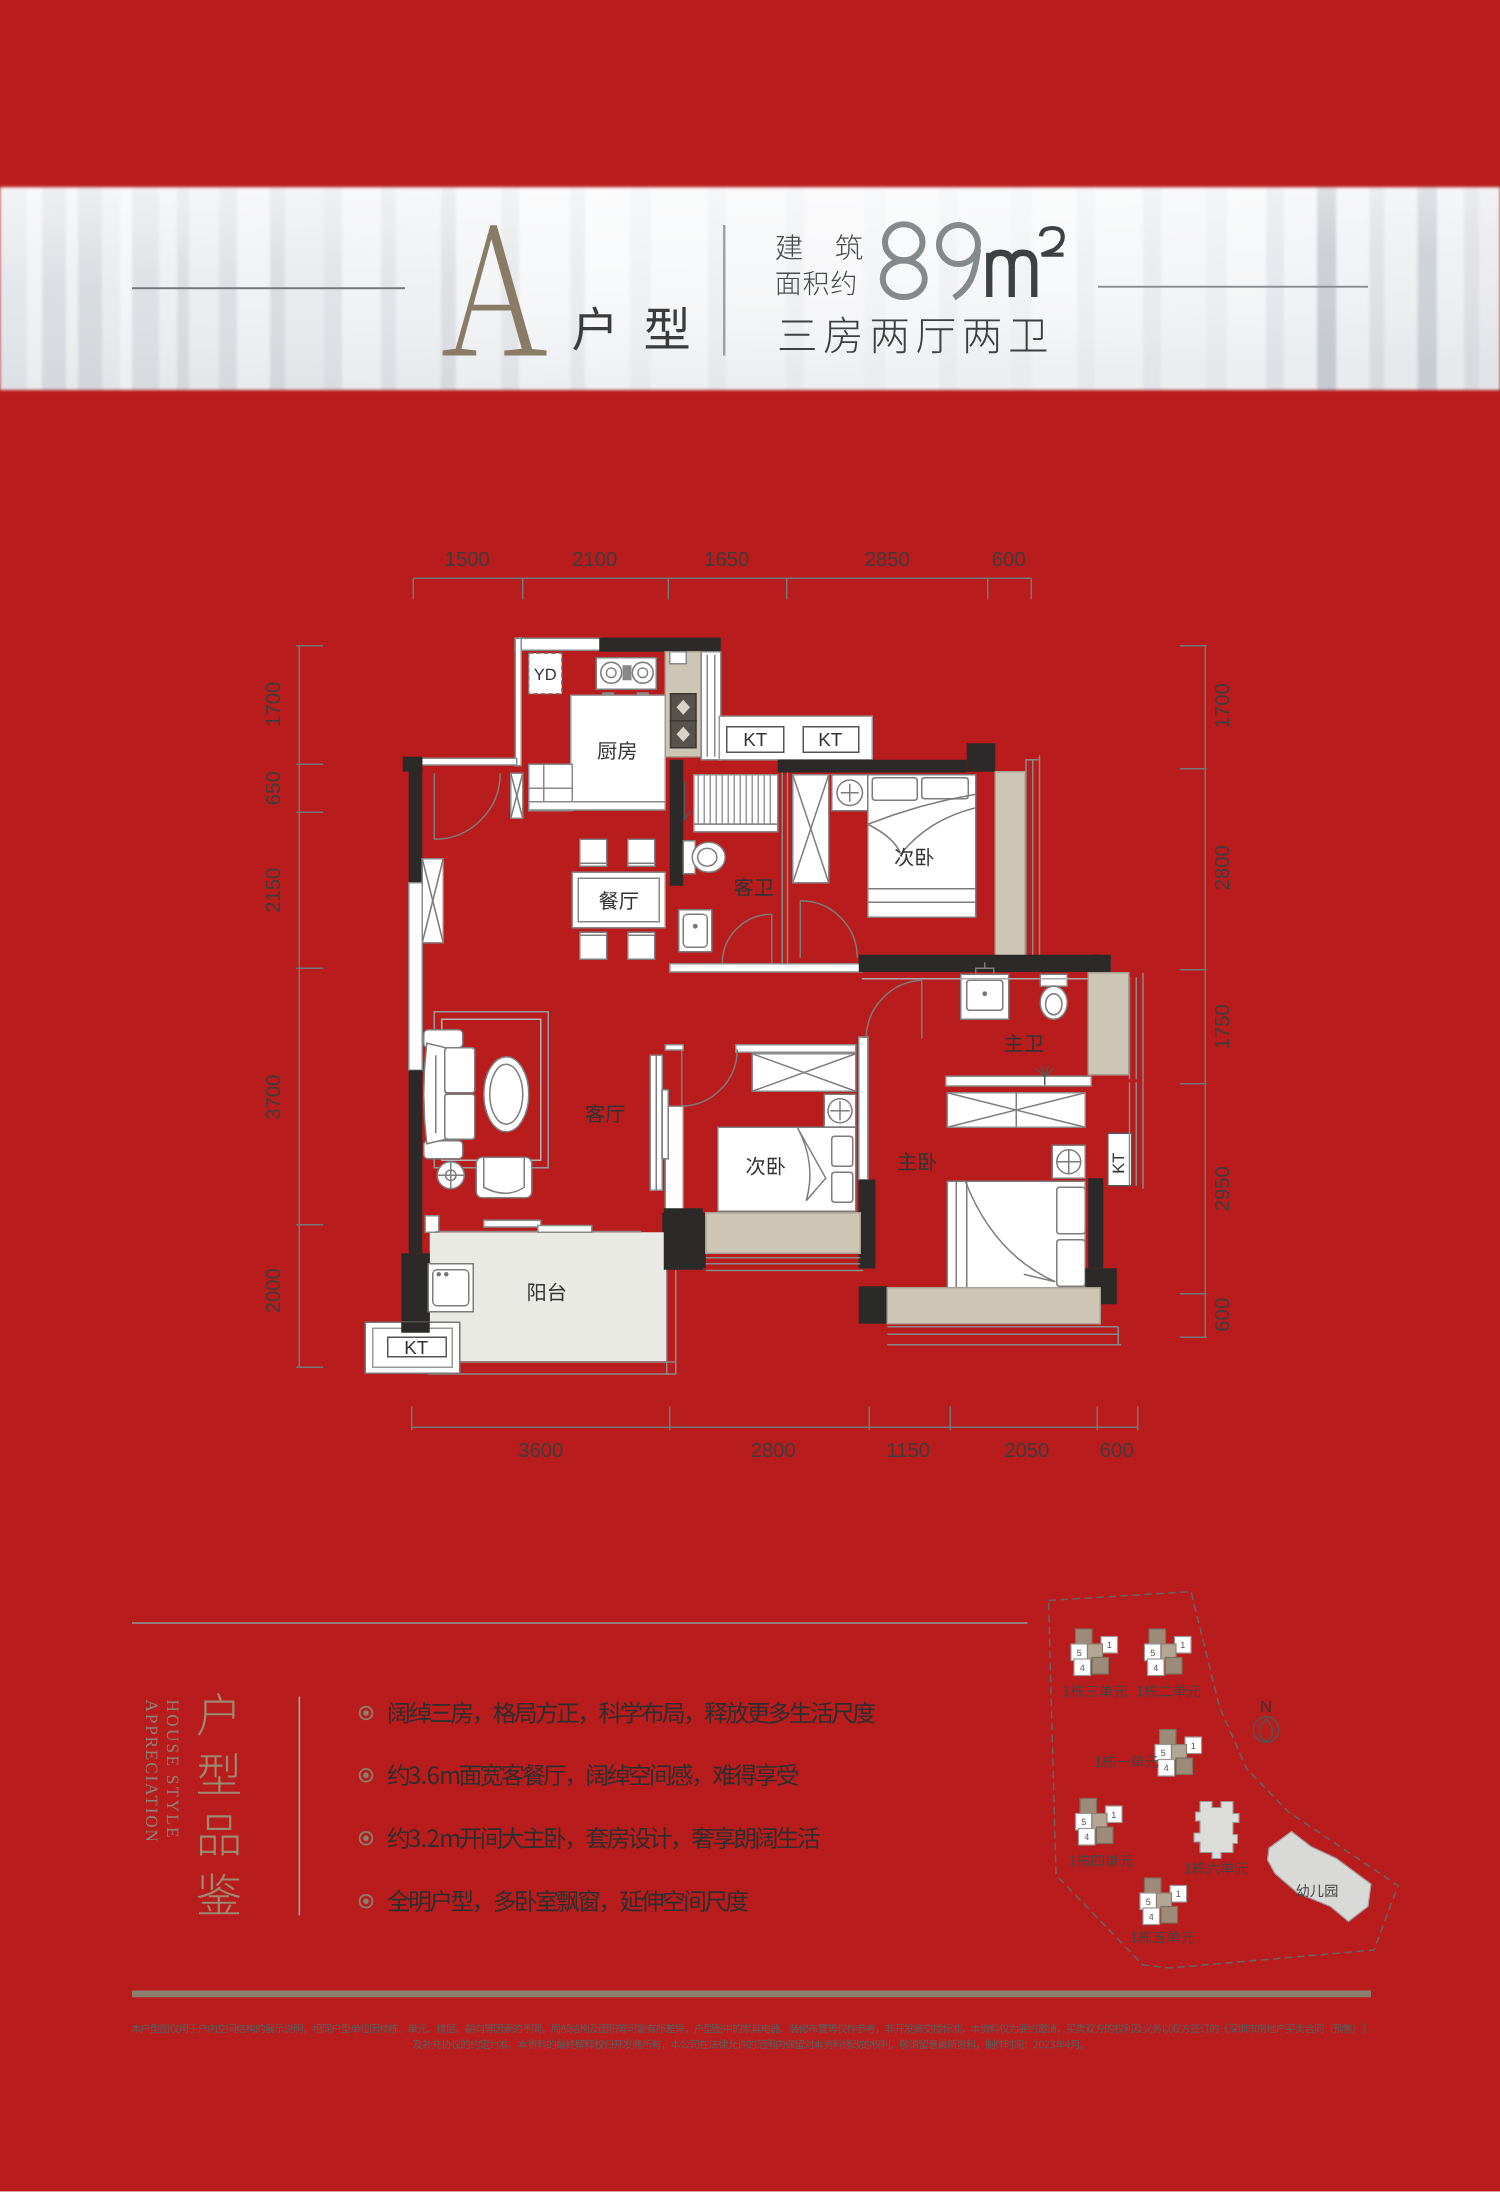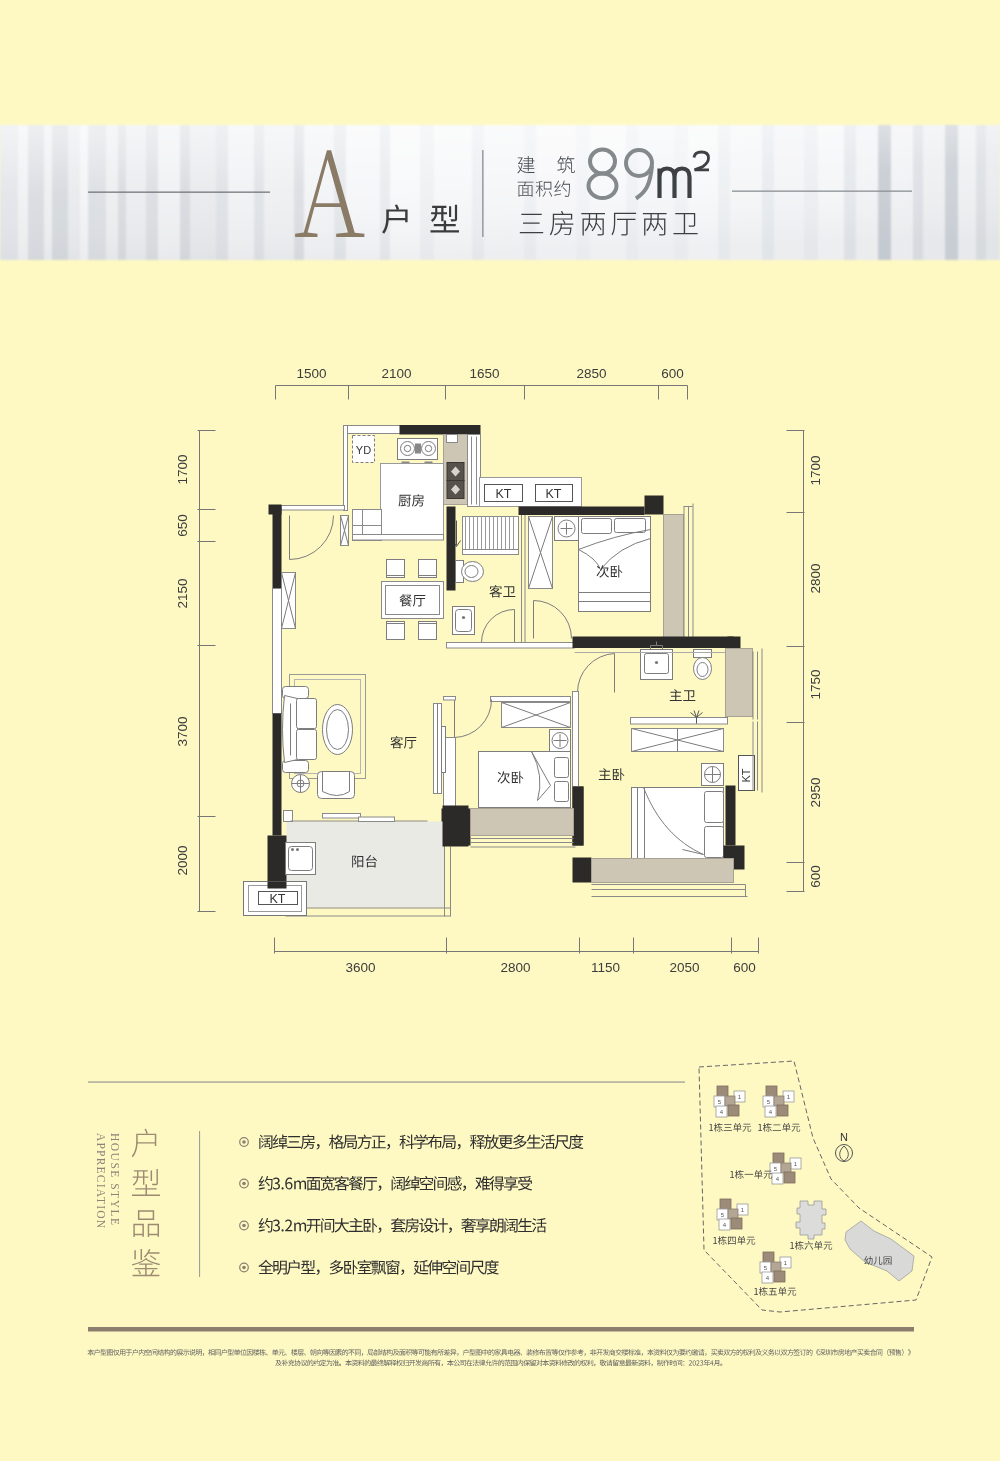--- a/index.html
+++ b/index.html
@@ -1,12 +1,12 @@
 <!DOCTYPE html>
-<html><head><meta charset="utf-8"><title>A</title><style>html,body{margin:0;padding:0;background:#fff}.page{position:relative;width:1000px;height:1461px;background:#fef9c3;overflow:hidden;font-family:"Liberation Sans",sans-serif}</style></head><body>
+<html><head><meta charset="utf-8"><title>A</title><style>html,body{margin:0;padding:0;background:#fff}.page{position:relative;width:1000px;height:1461px;background:#b91c1c;overflow:hidden;font-family:"Liberation Sans",sans-serif}</style></head><body>
 <div class="page">
 <svg width="1000" height="1461" viewBox="0 0 1000 1461" xmlns="http://www.w3.org/2000/svg">
 <defs>
 <filter id="soft" x="-2%" y="-2%" width="104%" height="104%">
           <feGaussianBlur stdDeviation="1.1"></feGaussianBlur>
         </filter>
 <linearGradient id="hl2" x1="0" y1="0" x2="0.22" y2="1">
 <stop offset="0" stop-color="#ffffff" stop-opacity="0.55"></stop>
 <stop offset="0.5" stop-color="#ffffff" stop-opacity="0.05"></stop>
 <stop offset="1" stop-color="#9aa1aa" stop-opacity="0.10"></stop>

